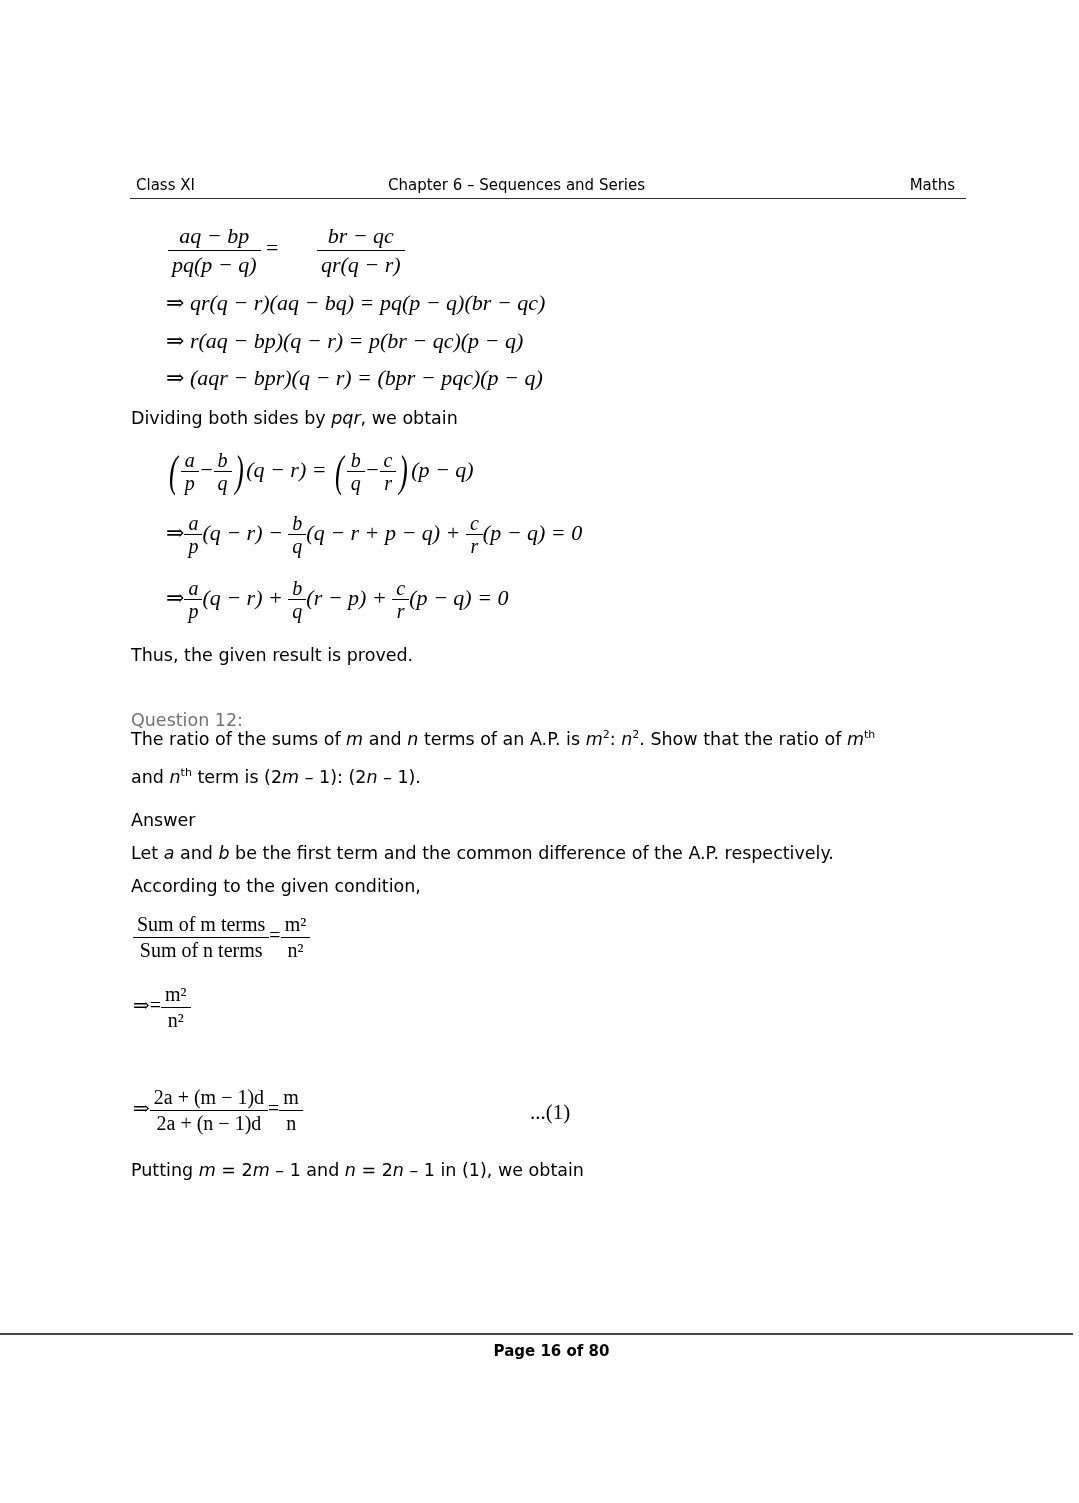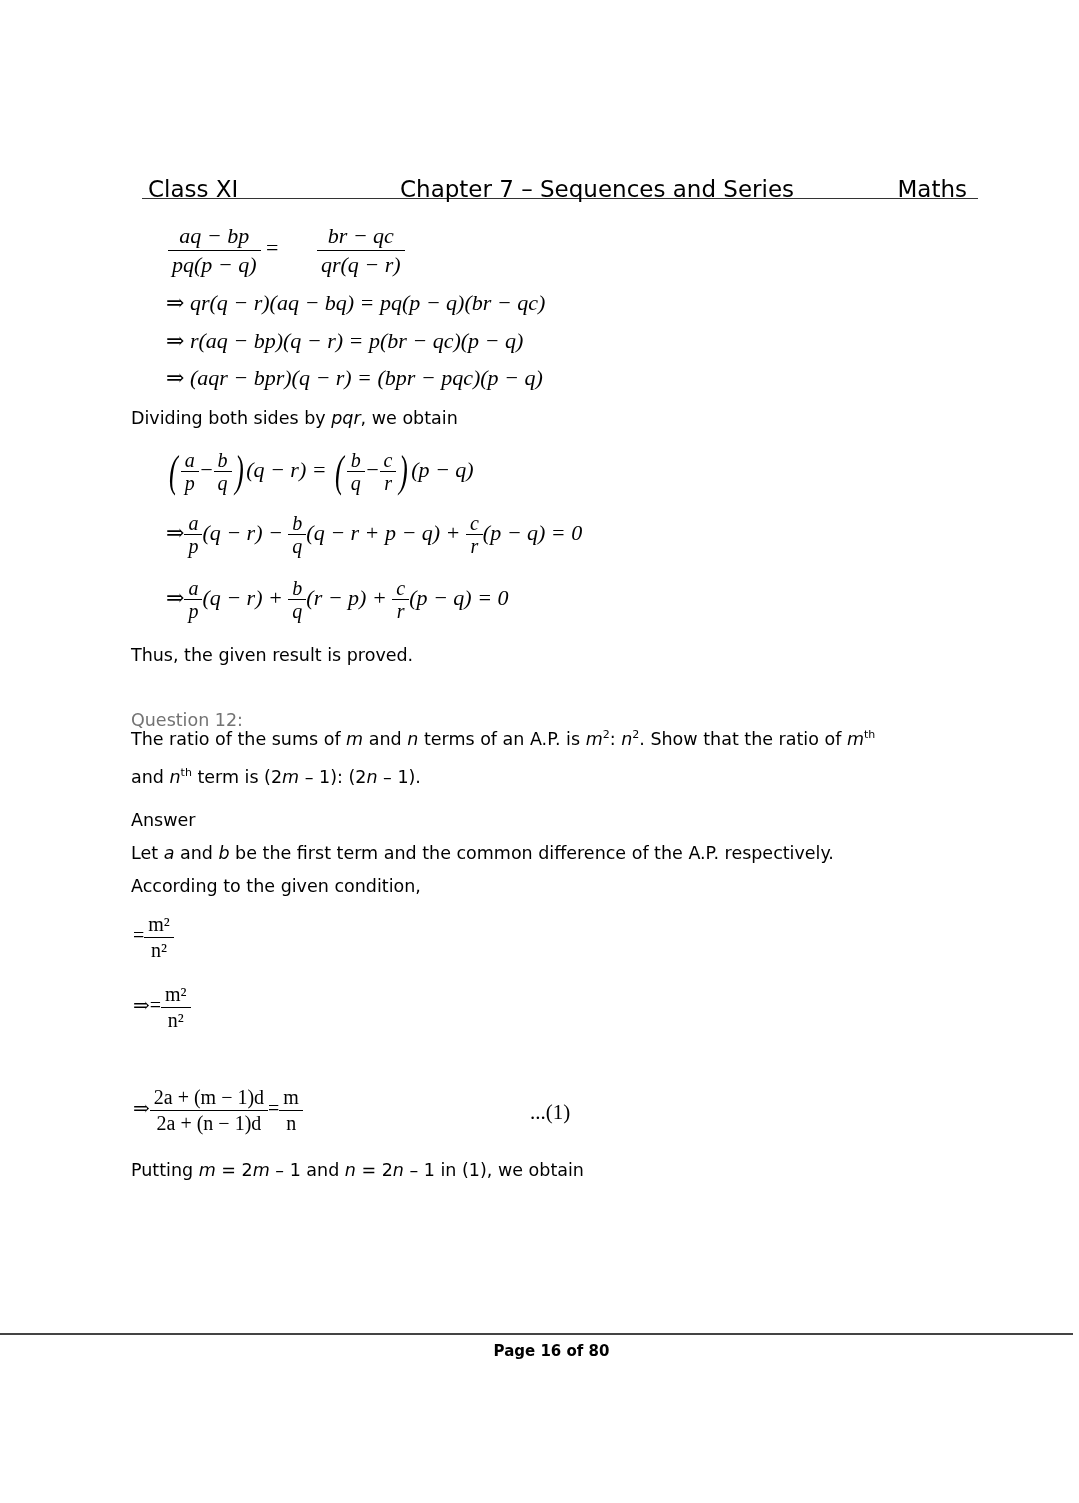--- a/index.html
+++ b/index.html
@@ -1,17 +1,17 @@
 <!DOCTYPE html>
 <html><head>
 <meta charset="utf-8">
 <style>
   html, body { margin: 0; padding: 0; background: #ffffff; }
   body { width: 1079px; height: 1503px; position: relative; overflow: hidden; color: #000; font-family: "DejaVu Sans", sans-serif; }
-  .header { position: absolute; left: 142px; top: 176px; width: 836px; height: 22px; border-bottom: 1.5px solid #333; font-size: 23px; }
+  .header { position: absolute; left: 130px; top: 176px; width: 836px; height: 22px; border-bottom: 1.5px solid #333; font-size: 15px; }
   .header .l { position: absolute; left: 6px; top: 0; }
   .header .c { position: absolute; left: 258px; top: 0; }
   .header .r { position: absolute; right: 11px; top: 0; }
   .txt { position: absolute; left: 131px; font-size: 17.5px; white-space: nowrap; }
   .math { position: absolute; font-family: "Liberation Serif", "DejaVu Serif", serif; font-size: 22px; white-space: nowrap; }
   .mi { font-style: italic; margin-left: 33px; }
   .frac { display: inline-block; vertical-align: middle; text-align: center; }
   .frac > span { display: block; padding: 0 4px; line-height: 1.25; }
   .frac > span.num { border-bottom: 1px solid #000; }
   .q { color: #737373; font-weight: normal; }
@@ -20,21 +20,21 @@
   .footer { position: absolute; left: 12px; width: 1079px; top: 1342px; text-align: center; font-size: 15px; font-weight: bold; }
   .big-paren { font-size: 44px; vertical-align: middle; font-weight: 100; transform: scaleX(0.6); display: inline-block; }
   .sfrac { font-size: 20px; }
   .sfrac > span { line-height: 1.1; }
 </style>
 </head>
 <body>
 
 <div class="header">
   <span class="l">Class XI</span>
-  <span class="c">Chapter 7 – Sequences and Series</span>
+  <span class="c">Chapter 6 – Sequences and Series</span>
   <span class="r">Maths</span>
 </div>
 
 <div class="math" style="left:135px; top:222px;">
   <span class="frac mi"><span class="num">aq − bp</span><span>pq(p − q)</span></span>
   <span>=</span>
   <span class="frac mi"><span class="num">br − qc</span><span>qr(q − r)</span></span>
 </div>
 
 <div class="math mi" style="left:133px; top:290px;">⇒ qr(q − r)(aq − bq) = pq(p − q)(br − qc)</div>
@@ -71,21 +71,21 @@
 
 <div class="txt" style="top:810px;">Answer</div>
 
 <div class="txt" style="top:843px;">
   <span>Let </span><i>a</i><span> and </span><i>b</i><span> be the first term and the common difference of the A.P. respectively.</span>
 </div>
 
 <div class="txt" style="top:876px;">According to the given condition,</div>
 
 <div class="math" style="left:133px; top:912px; font-size:20px;">
-  =<span class="frac"><span class="num">m²</span><span>n²</span></span>
+  <span class="frac"><span class="num">Sum of m terms</span><span>Sum of n terms</span></span>=<span class="frac"><span class="num">m²</span><span>n²</span></span>
 </div>
 
 <div class="math" style="left:133px; top:982px; font-size:20px;">
   ⇒=<span class="frac"><span class="num">m²</span><span>n²</span></span>
 </div>
 
 <div class="math" style="left:133px; top:1085px; font-size:20px;">
   ⇒<span class="frac"><span class="num">2a + (m − 1)d</span><span>2a + (n − 1)d</span></span>=<span class="frac"><span class="num">m</span><span>n</span></span>
 </div>
 <div class="math" style="left:530px; top:1100px; font-size:21px;">...(1)</div>

